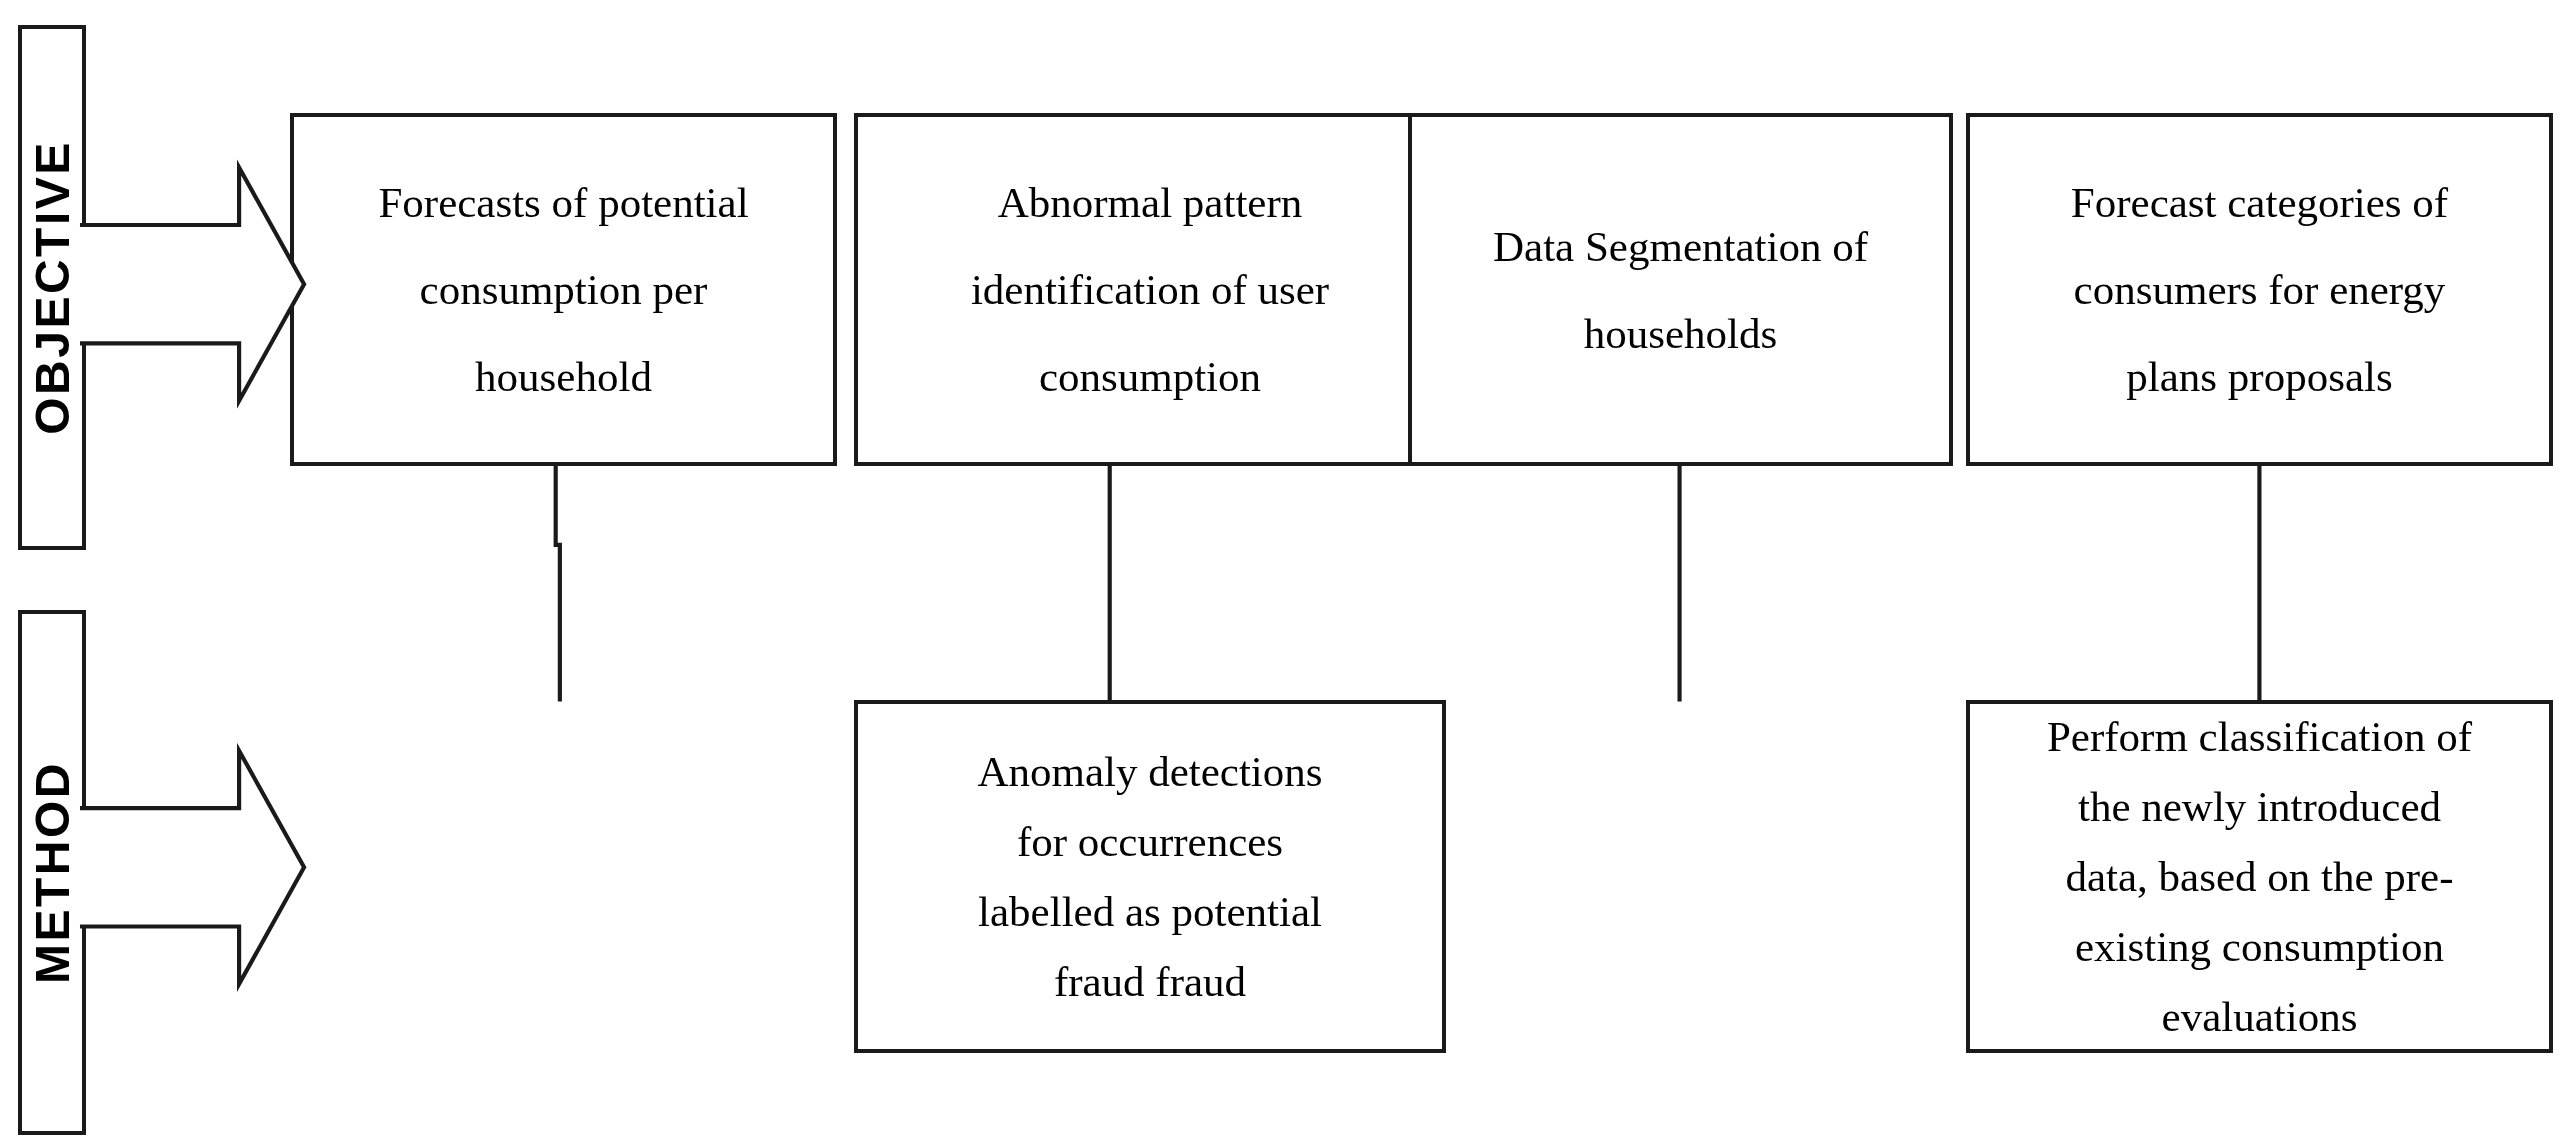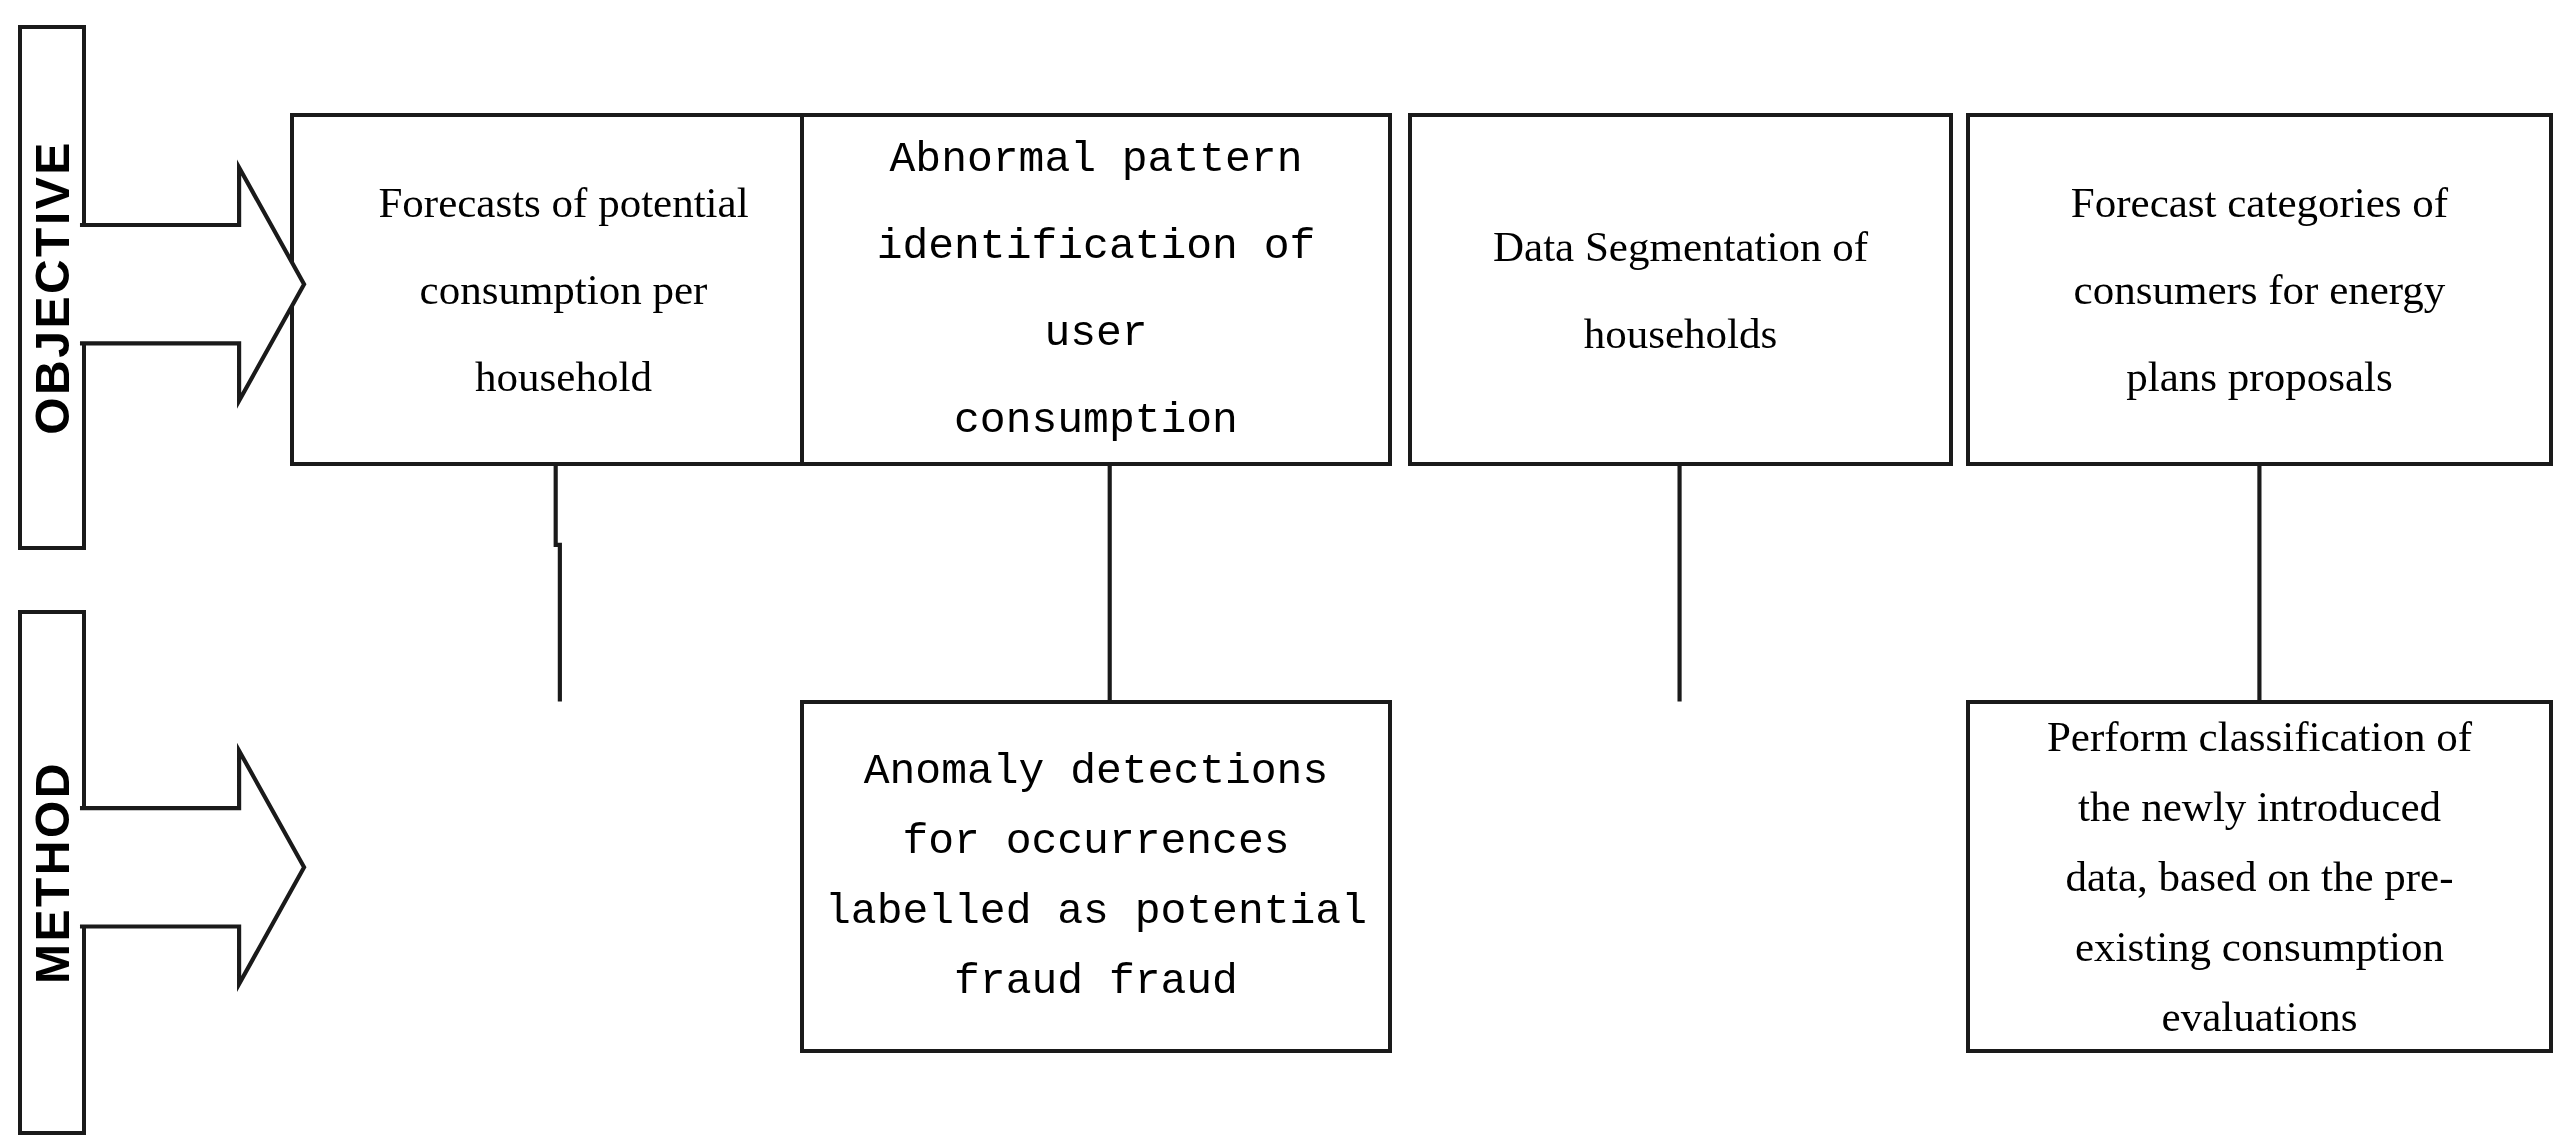--- a/index.html
+++ b/index.html
@@ -51,21 +51,21 @@
     text-align: center;
     color: #000000;
     font-size: 43px;
     padding: 0 8.3px;
   }
   .rtop { top: 113px; height: 353px; }
   .rtop .btext { line-height: 87px; }
   .rbot { top: 700px; height: 353px; }
   .rbot .btext { line-height: 70px; }
   .col1 { left: 290px;  width: 547px; align-items: center; }
-  .col2 { left: 800px; width: 592px; font-family: Liberation Mono, monospace; }
+  .col2 { left: 854px; width: 592px; }
   .col3 { left: 1408px; width: 545px; }
   .col4 { left: 1966px; width: 587px; }
 
   
   .overlay {
     position: absolute;
     left: 0; top: 0;
     width: 2576px;
     height: 1144px;
     pointer-events: none;

